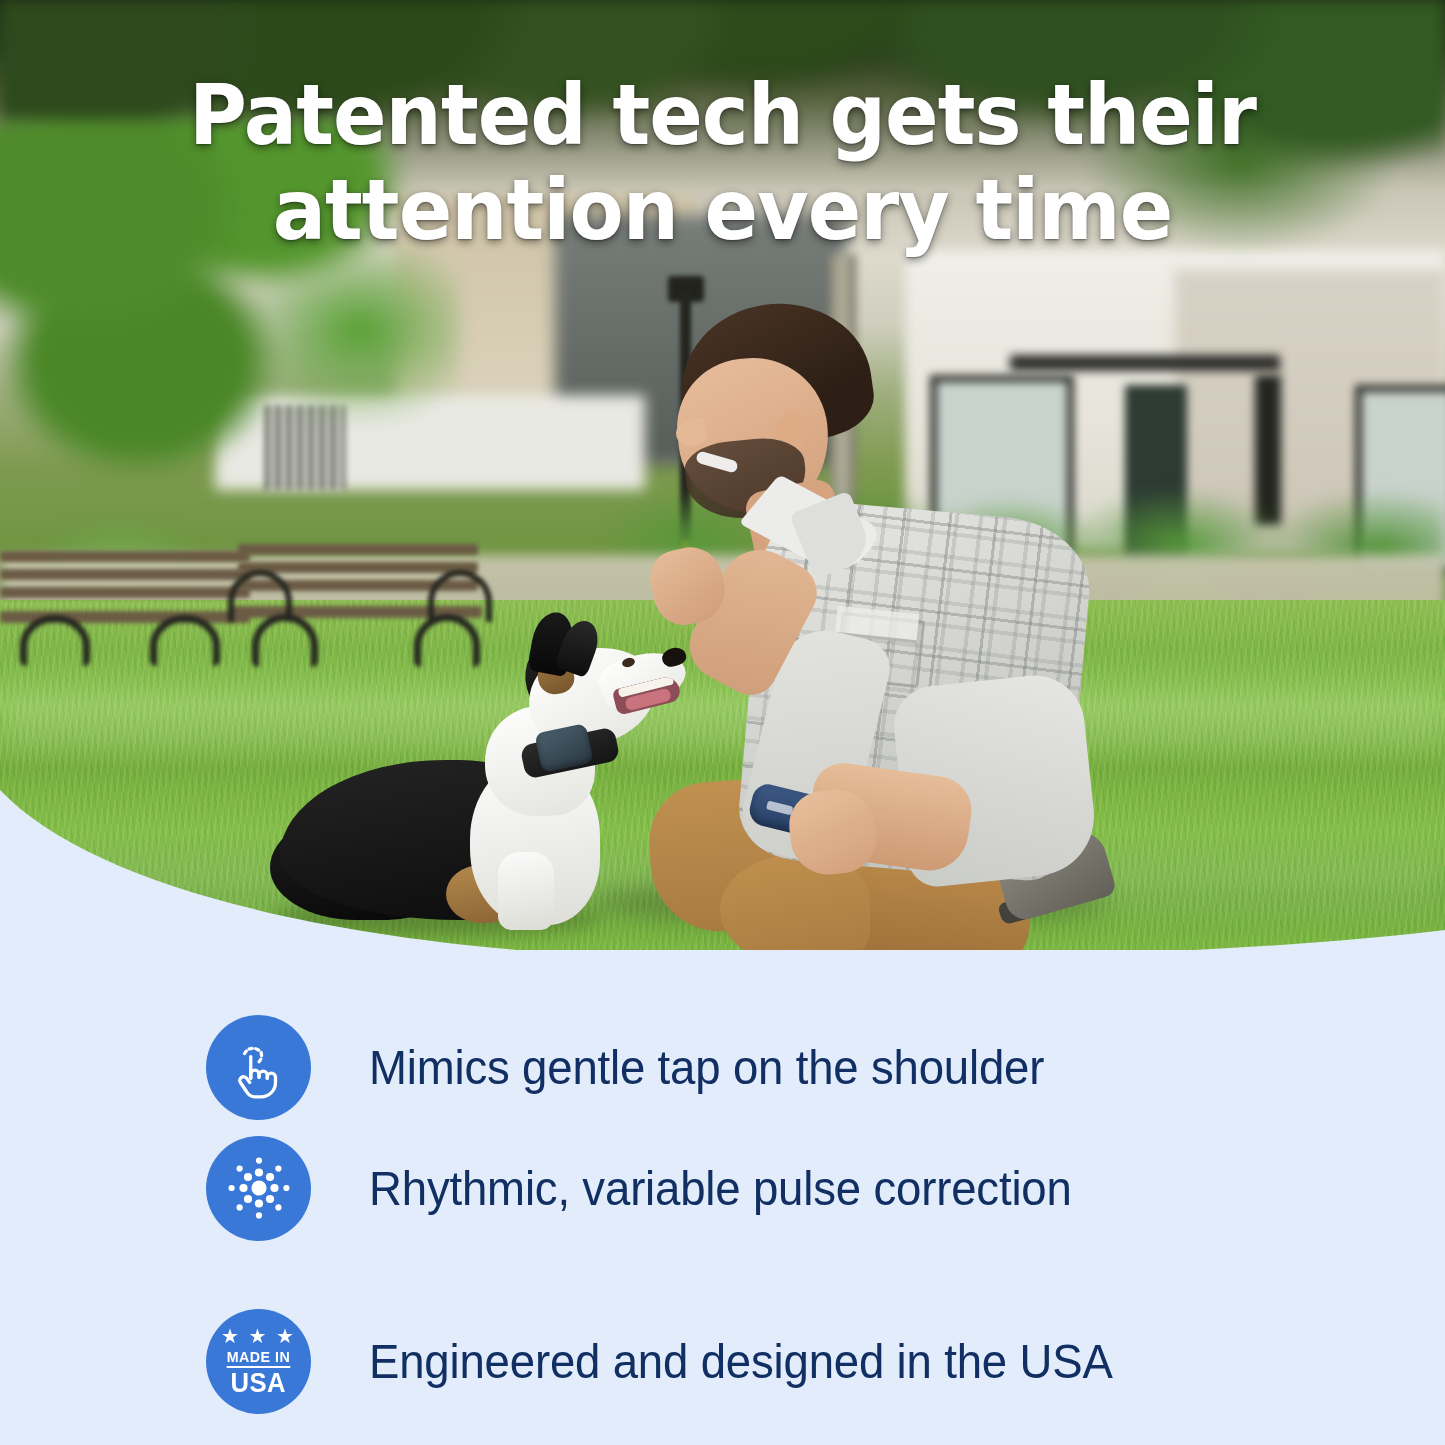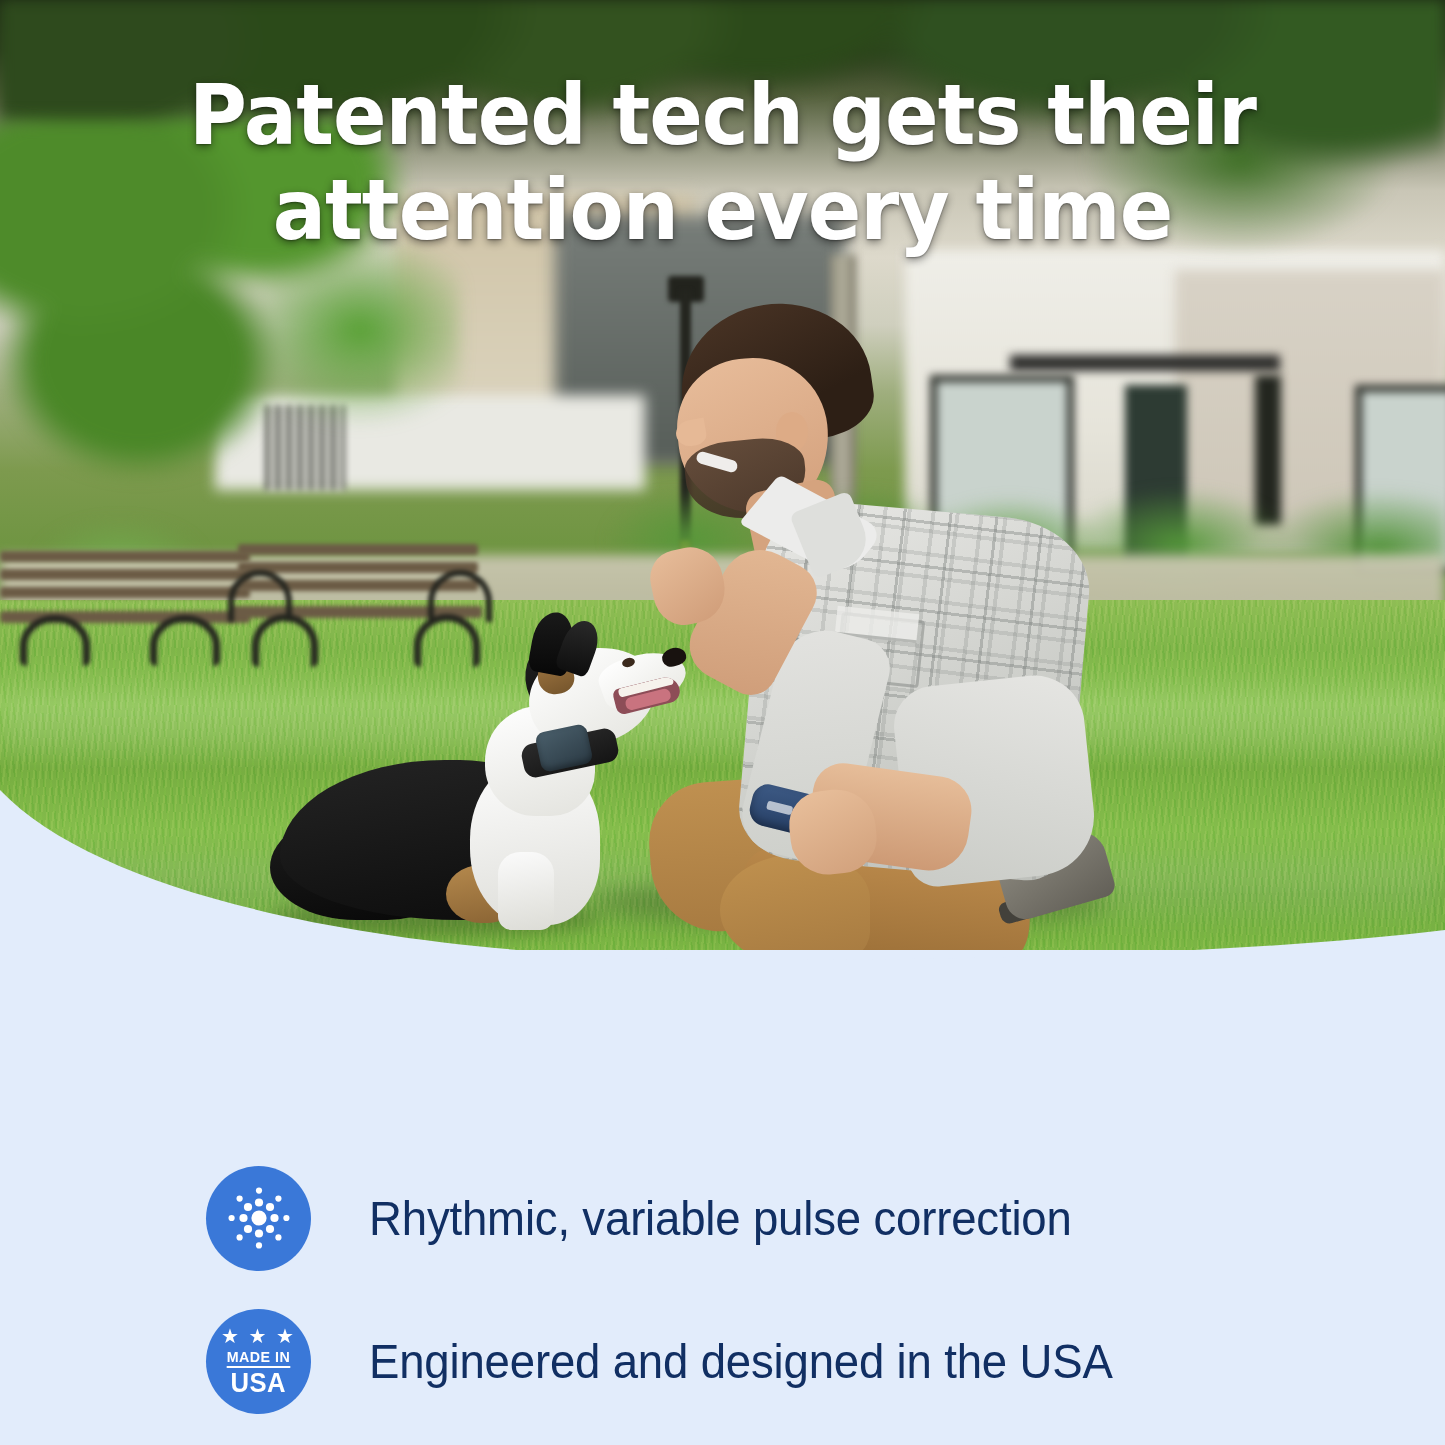--- a/index.html
+++ b/index.html
@@ -420,21 +420,21 @@
 
   
   .bullets{
     position:absolute;left:0;top:0;width:1445px;height:1445px;z-index:7;
   }
   .bullet{
     position:absolute;left:206px;width:1150px;height:106px;
     display:flex;align-items:center;gap:58px;
   }
   .b1{top:1014px;}
-  .b2{top:1165px;}
+  .b2{top:1135px;}
   .b3{top:1308px;}
   .circle{
     width:105px;height:105px;border-radius:50%;
     background:#3a78d8;
     flex:0 0 105px;
     position:relative;
     display:flex;align-items:center;justify-content:center;
   }
   .blabel{
     font-family:"Liberation Sans", sans-serif;
@@ -578,20 +578,36 @@
   </div>
 
   <div class="panel">
     <svg viewBox="0 0 1445 1445" xmlns="http://www.w3.org/2000/svg">
       <path d="M0,790 C110,905 420,960 760,960 C1030,960 1280,950 1445,930 L1445,1445 L0,1445 Z" fill="#e2ecfb"></path>
     </svg>
   </div>
 
   <div class="bullets">
 
+    <div class="bullet b1">
+      <div class="circle">
+        <svg width="66" height="66" viewBox="0 0 64 64" fill="none" stroke="#ffffff" stroke-width="3.2" stroke-linecap="round" stroke-linejoin="round">
+          <path d="M18 19 a9 9 0 0 1 14 -3" stroke-dasharray="3 3.4"></path>
+          <path d="M34 18 a9 9 0 0 1 -2 9" stroke-dasharray="3 3.4"></path>
+          <path d="M24 22 l0 21"></path>
+          <path d="M24 43 l0 -4 a4 4 0 0 1 8 0 l0 3"></path>
+          <path d="M32 42 l0 -2 a4 4 0 0 1 8 0 l0 3"></path>
+          <path d="M40 43 l0 -1 a4 4 0 0 1 8 0 l0 5
+                   a14 14 0 0 1 -14 14 l-6 0
+                   a10 10 0 0 1 -8 -5 l-6 -9
+                   a3.6 3.6 0 0 1 6 -4 l3 4"></path>
+        </svg>
+      </div>
+      <div class="blabel">Mimics gentle tap on the shoulder</div>
+    </div>
 
     <div class="bullet b2">
       <div class="circle">
         <svg width="70" height="70" viewBox="0 0 70 70" fill="#ffffff">
           <circle cx="35" cy="35" r="7.6"></circle>
           <circle cx="35" cy="19.5" r="4.1"></circle>
           <circle cx="46" cy="24" r="4.1"></circle>
           <circle cx="50.5" cy="35" r="4.1"></circle>
           <circle cx="46" cy="46" r="4.1"></circle>
           <circle cx="35" cy="50.5" r="4.1"></circle>

